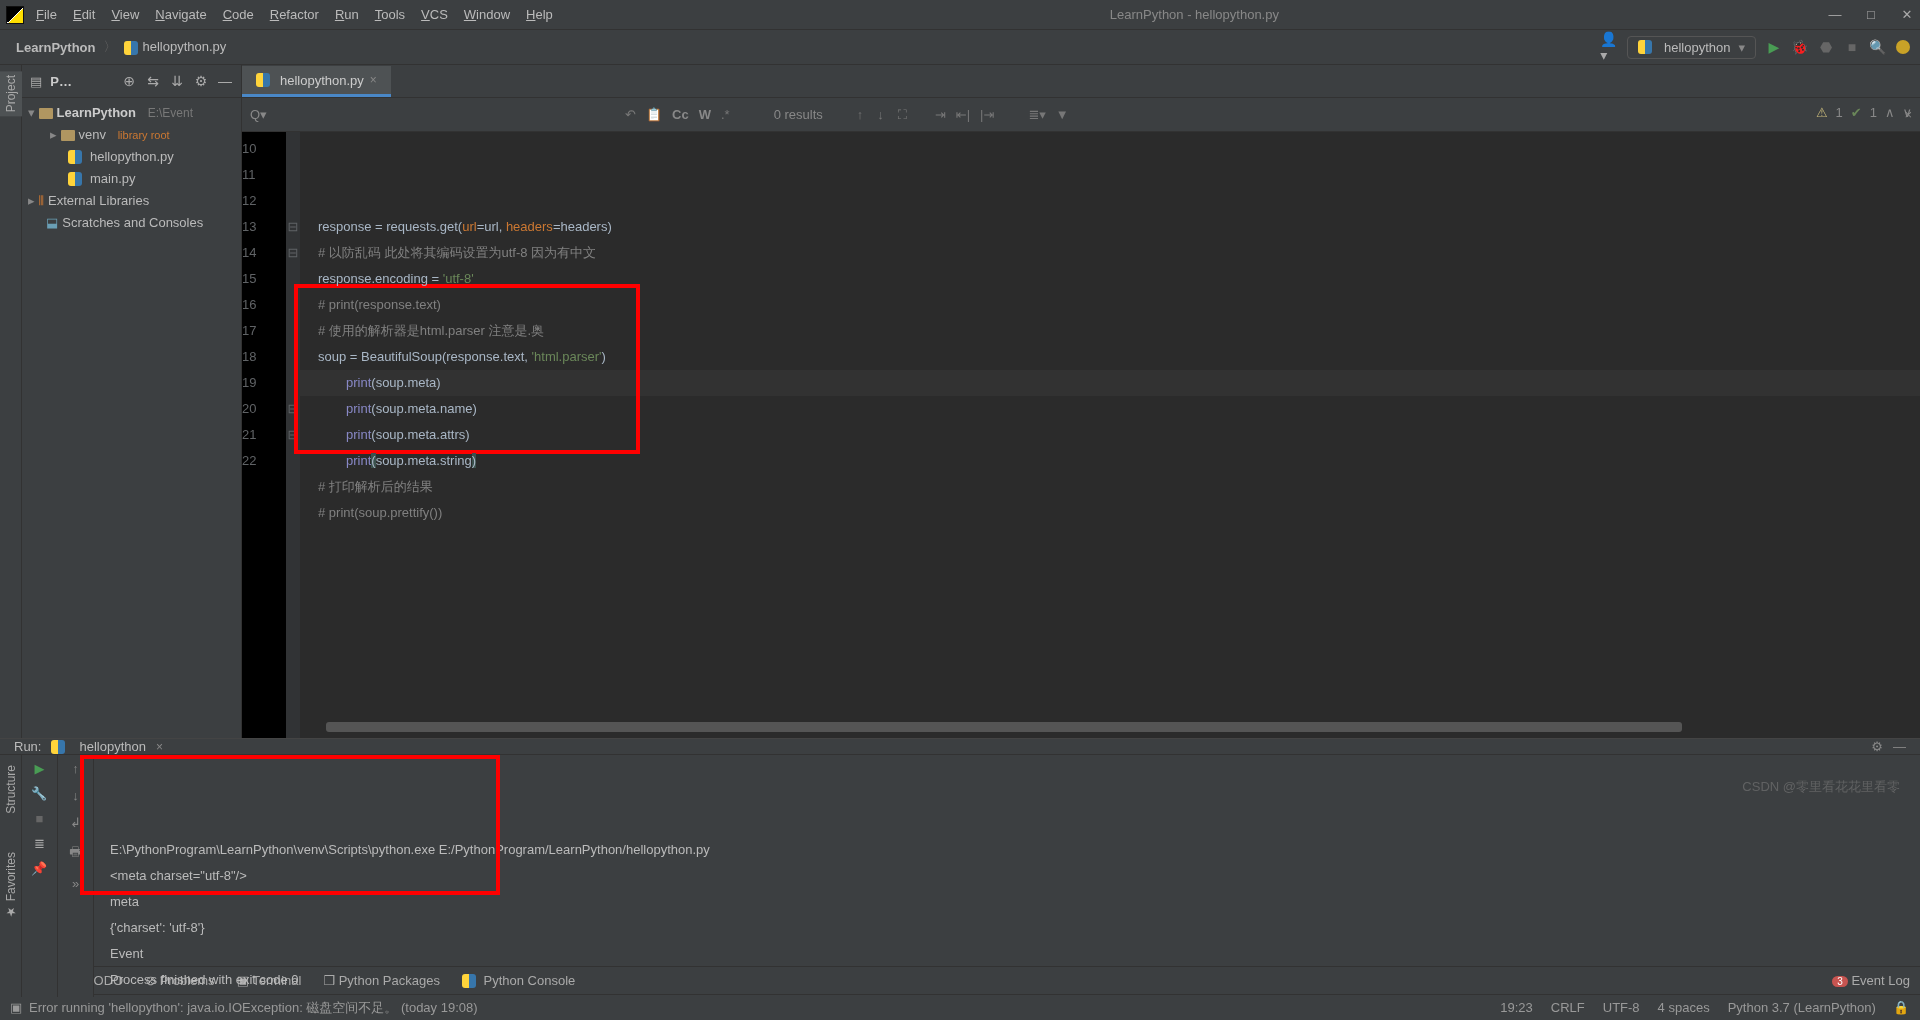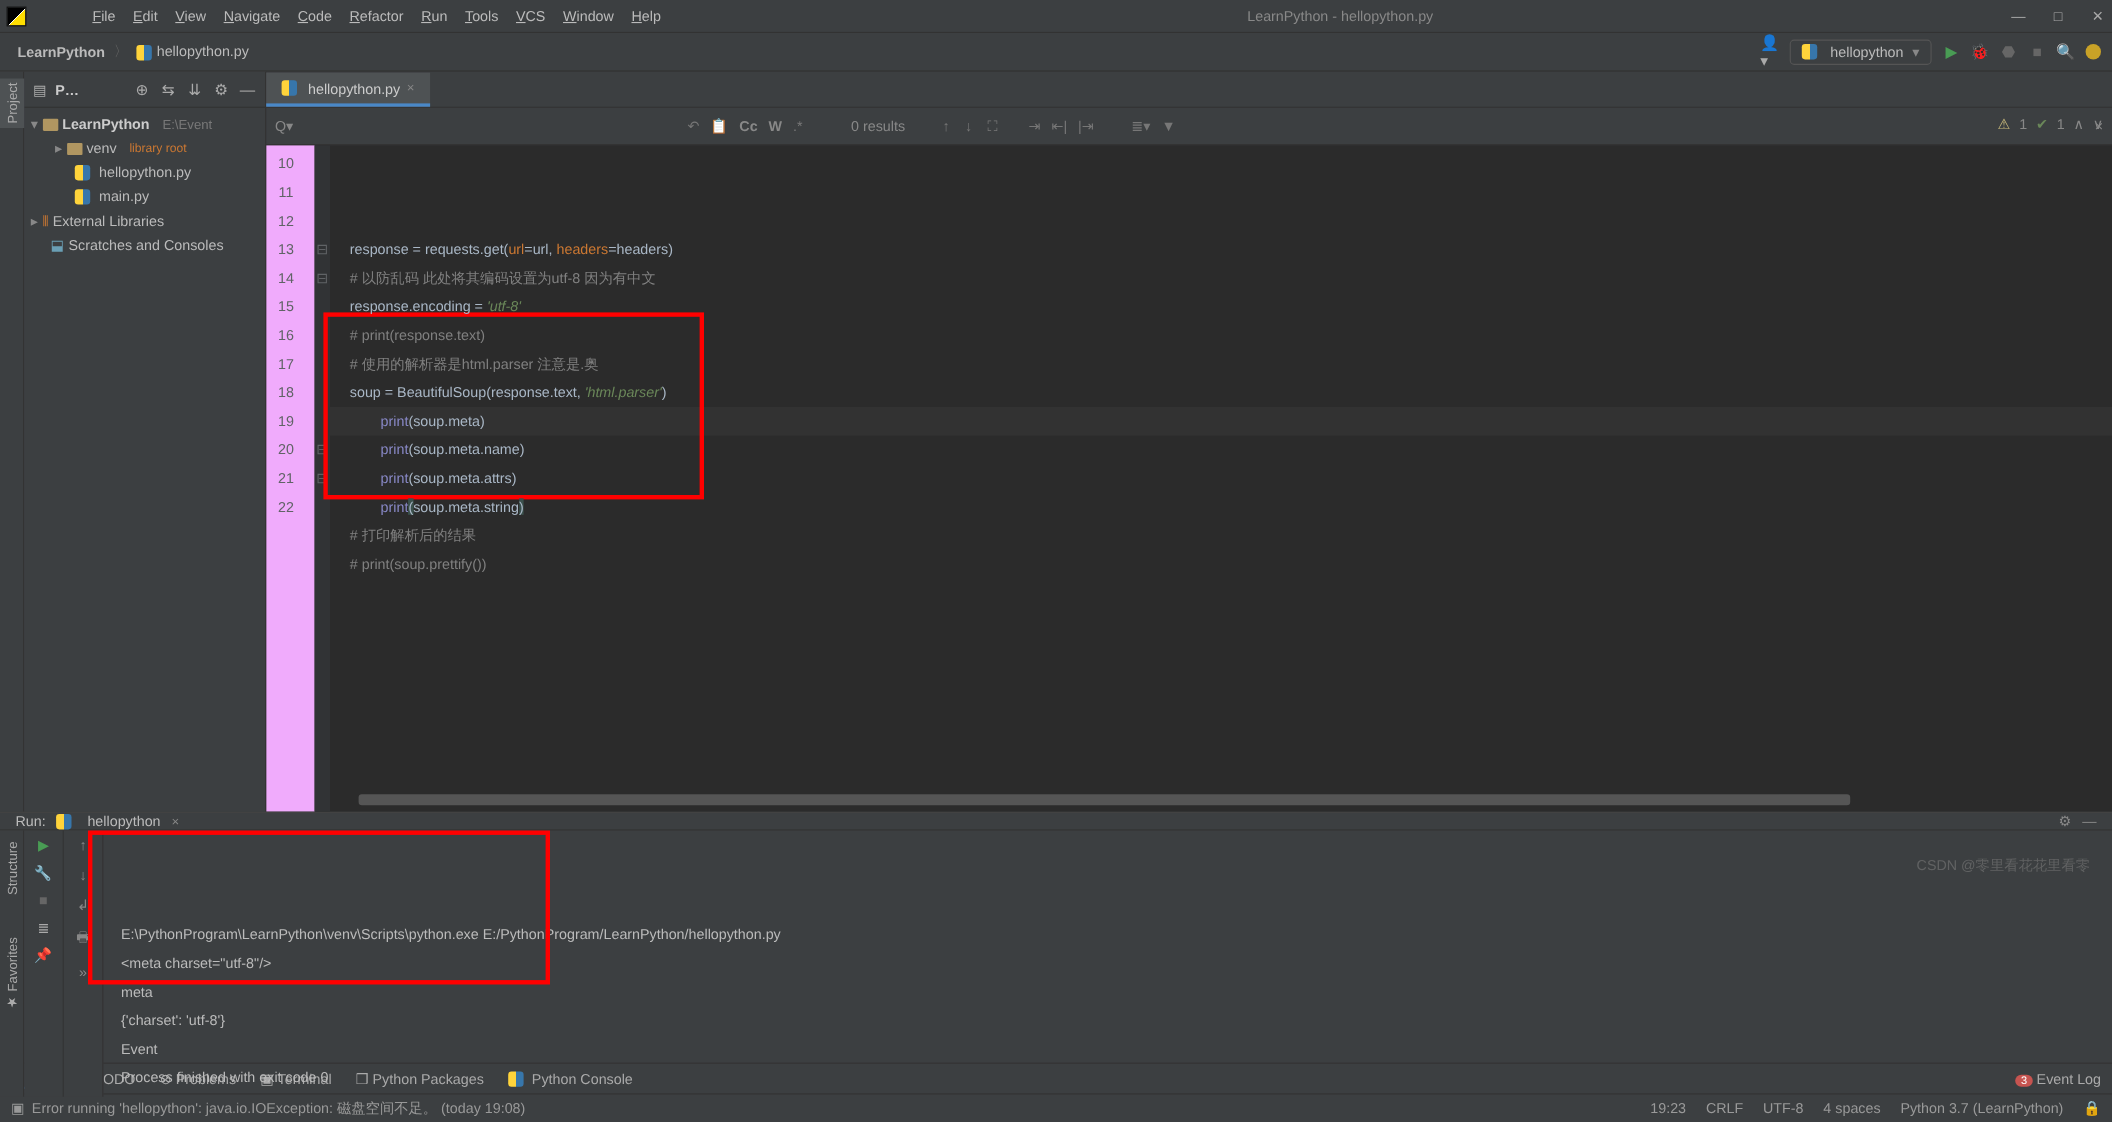--- a/index.html
+++ b/index.html
@@ -41,25 +41,25 @@
 .tab .close { color:#888; font-size:12px; }
 .findbar { height:34px; background:#3c3f41; border-bottom:1px solid #323232; display:flex; align-items:center; padding:0 8px; gap:14px; color:#888; }
 .findbar .srch { width:14px; }
 .findbar input { background:transparent; border:none; color:#bbb; width:330px; outline:none; }
 .findbar .mid { margin-left:3px; display:flex; gap:10px; color:#777; }
 .findbar .res { margin-left:30px; color:#888; }
 .findbar .icons { margin-left:20px; display:flex; gap:14px; color:#777; }
 .findbar .ficons2 { display:flex; gap:10px; color:#777; margin-left:14px; }
 .findbar .fclose { margin-left:auto; color:#888; }
 .code { flex:1; display:flex; font-family:"JetBrains Mono","Consolas",monospace; font-size:15px; line-height:26px; overflow:hidden; position:relative; }
-.gutter { width:44px; text-align:center; color:#606366; padding:4px 8px 4px 0; background:#f0abfc; }
+.gutter { width:44px; text-align:left; color:#606366; padding:4px 8px 4px 0; background:#000000; }
 .foldg { width:14px; background:#313335; color:#606366; padding:4px 0; text-align:center; font-size:11px; }
 .src { flex:1; padding:4px 0 4px 18px; position:relative; white-space:pre; color:#a9b7c6; }
 .kw { color:#cc7832; }
-.str { color:#6a8759;font-style:italic; }
+.str { color:#6a8759; }
 .cm { color:#808080; }
 .builtin { color:#8888c6;margin-left:28px; }
 .curline { position:absolute; left:0; right:0; height:26px; background:#323232; }
 .ln { height:26px; position:relative; }
 .redbox { position:absolute; border:4px solid #ff0000; pointer-events:none; }
 .ed-right { position:absolute; right:8px; top:40px; display:flex; gap:8px; align-items:center; color:#888; font-size:12px; }
 .warn { color:#c9ba7b; }
 .ok { color:#6a8759; }
 .hscroll { position:absolute; bottom:6px; left:44px; right:20px; height:10px; }
 .hscroll .thumb { position:absolute; left:40px; width:84%; height:10px; background:#555; border-radius:3px; }
@@ -80,21 +80,21 @@
 .syncind { display:inline-block; width:14px; height:14px; border-radius:50%; background:#c9a227; }
 .paren-hl { background:#3b514d; }
 .run-right-ic { margin-left:auto; display:flex; gap:10px; color:#888; }
 .watermark { position:absolute; right:20px; bottom:224px; color:#797979; font-size:13px; opacity:.6; }
 </style>
 </head>
 <body>
 
 <div class="menubar">
   <div class="logo"></div>
-  <div id="menu-host" style="display: flex; margin-left: 48px;">
+  <div id="menu-host" style="display: flex;">
       <span class="menu-item"><u>F</u>ile</span>
       <span class="menu-item"><u>E</u>dit</span>
       <span class="menu-item"><u>V</u>iew</span>
       <span class="menu-item"><u>N</u>avigate</span>
       <span class="menu-item"><u>C</u>ode</span>
       <span class="menu-item"><u>R</u>efactor</span>
       <span class="menu-item"><u>R</u>un</span>
       <span class="menu-item"><u>T</u>ools</span>
       <span class="menu-item"><u>V</u>CS</span>
       <span class="menu-item"><u>W</u>indow</span>

